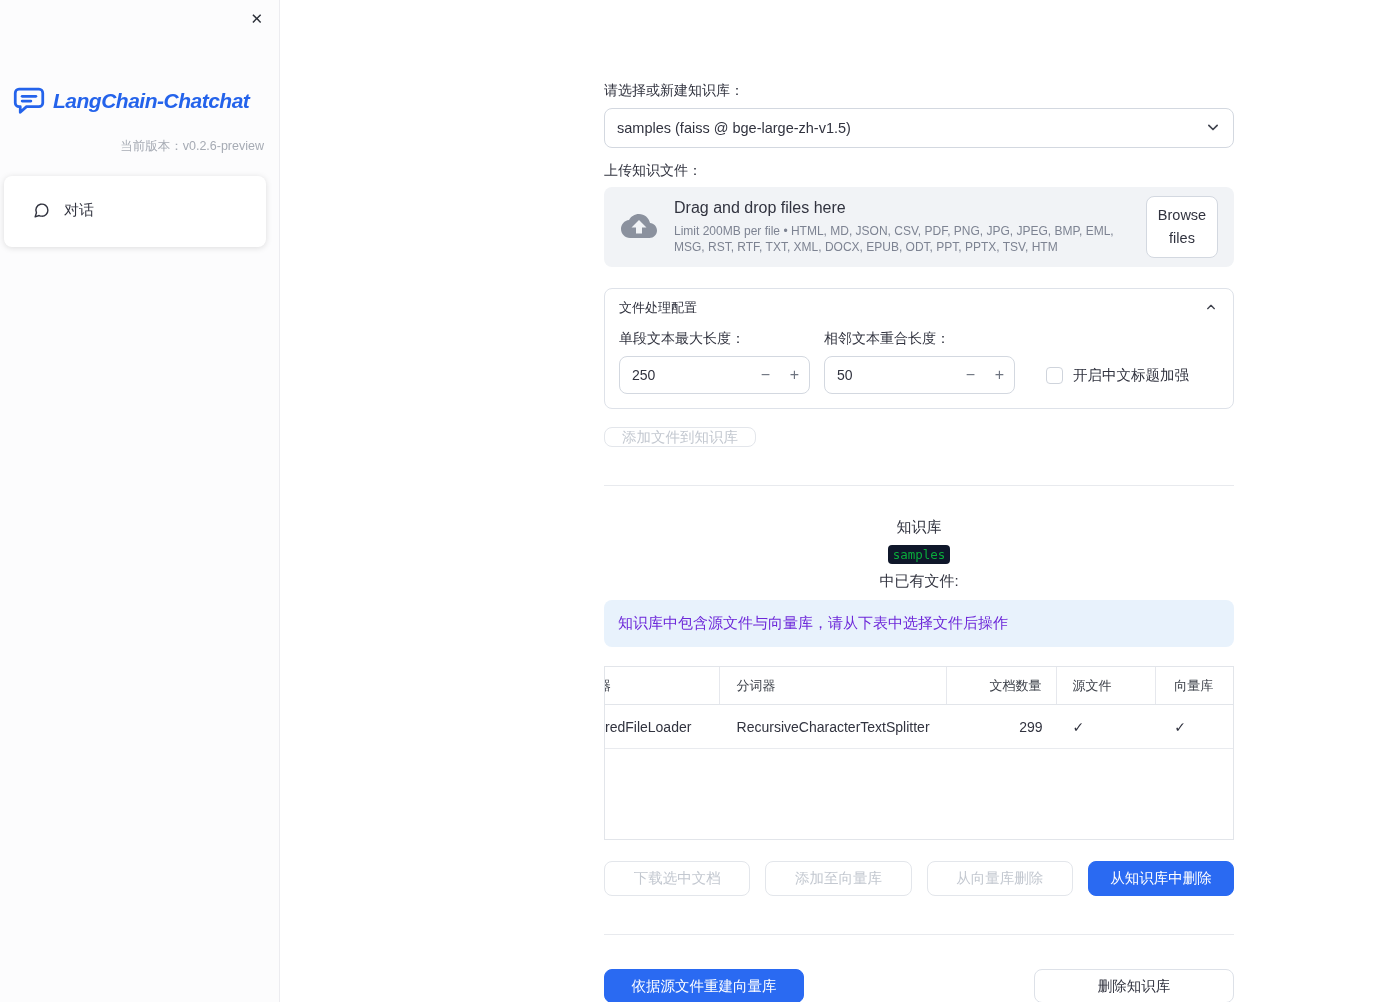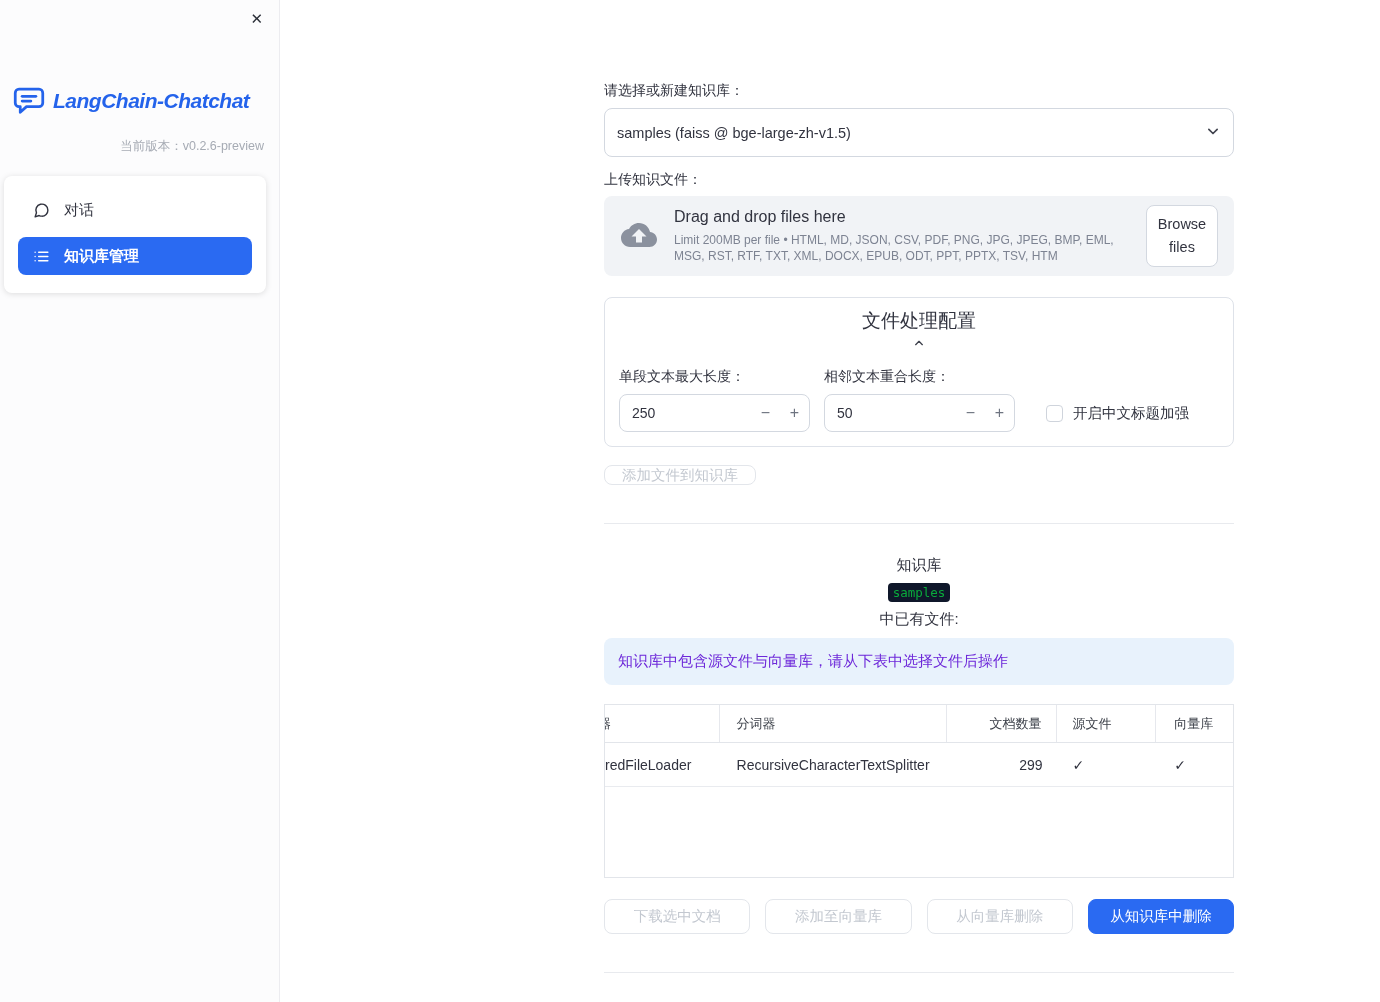--- a/index.html
+++ b/index.html
@@ -37,41 +37,41 @@
     border-radius:8px; font-size:15px; color:#31333f; cursor:pointer; margin-bottom:8px;
   }
   .menu-item:last-child { margin-bottom:0; }
   .menu-item.active { background:#2a6af2; color:#ffffff; font-weight:bold; }
   .menu-icon { display:flex; align-items:center; }
   
   .content { position:absolute; left:604px; top:0; width:630px; }
   .field-label { font-size:14px; color:#31333f; margin-bottom:8px; }
   .lbl-kb { margin-top:82px; }
   .selectbox {
-    height:49px; border:1px solid #d3d8e0; border-radius:8px; background:#fff;
+    height:40px; border:1px solid #d3d8e0; border-radius:8px; background:#fff;
     display:flex; align-items:center; justify-content:space-between; padding:0 10px 0 12px;
     font-size:14.5px; cursor:pointer;gap:40px;
   }
   .lbl-upload { margin-top:14px; margin-bottom:7px; }
   .uploader {
     height:80px; background:#f1f3f6; border-radius:8px; padding:14px 16px;
     display:flex; align-items:center; gap:16px;
   }
   .up-texts { flex:1; }
   .up-main { font-size:16px; color:#31333f; margin-bottom:6px; }
   .up-limit { font-size:12px; color:#7d8392; line-height:1.35; max-width:478px; }
   .browse-btn {
     background:#fff; border:1px solid #d3d8e0; border-radius:8px; width:72px;
     padding:7px 10px; font-size:14.5px; color:#31333f; text-align:center; line-height:1.6;
     cursor:pointer;
   }
   .expander { margin-top:21px; border:1px solid #dee2e9; border-radius:8px; }
   .exp-header {
-    display:flex; align-items:center; justify-content:space-between;
-    padding:10px 14px 8px 14px; font-size:19px; cursor:pointer;flex-direction:column;
+    display:flex; align-items:flex-start; justify-content:space-between;
+    padding:10px 14px 8px 14px; font-size:13px; cursor:pointer;
   }
   .exp-body { padding:4px 14px 14px 14px; display:flex; gap:14px; align-items:flex-end; }
   .num-field { width:191px; }
   .num-input {
     height:38px; border:1px solid #d3d8e0; border-radius:8px; background:#fff;
     display:flex; align-items:center;
   }
   .num-value { flex:1; padding-left:12px; font-size:14px; }
   .step-btn { width:29px; text-align:center; color:#6e7480; font-size:16px; cursor:pointer; user-select:none; }
   .chk-wrap { display:flex; align-items:center; gap:10px; margin-left:17px; margin-bottom:9px; }
@@ -134,33 +134,20 @@
   <div class="version">当前版本：v0.2.6-preview</div>
 
   <div class="menu-card">
     <div class="menu-item">
       <span class="menu-icon">
         <svg width="17" height="17" viewBox="0 0 24 24" fill="none" stroke="#31333f" stroke-width="2" stroke-linecap="round" stroke-linejoin="round">
           <path d="M21 11.5a8.38 8.38 0 0 1-8.5 8.5 8.5 8.5 0 0 1-3.8-.9L3 21l1.9-5.7a8.5 8.5 0 1 1 16.1-3.8z"></path>
         </svg>
       </span>
       <span>对话</span>
-    </div>
-    <div class="menu-item active">
-      <span class="menu-icon">
-        <svg width="17" height="17" viewBox="0 0 24 24" fill="none" stroke="#ffffff" stroke-width="2" stroke-linecap="round" stroke-linejoin="round">
-          <line x1="8" y1="6" x2="21" y2="6"></line>
-            <line x1="8" y1="12" x2="21" y2="12"></line>
-            <line x1="8" y1="18" x2="21" y2="18"></line>
-          <line x1="3" y1="6" x2="3.01" y2="6"></line>
-            <line x1="3" y1="12" x2="3.01" y2="12"></line>
-            <line x1="3" y1="18" x2="3.01" y2="18"></line>
-        </svg>
-      </span>
-      <span>知识库管理</span>
     </div>
   </div>
 </div>
 
 <div class="content">
 
   <div class="field-label lbl-kb">请选择或新建知识库：</div>
   <div class="selectbox">
     <span>samples (faiss @ bge-large-zh-v1.5)</span>
     <span>

